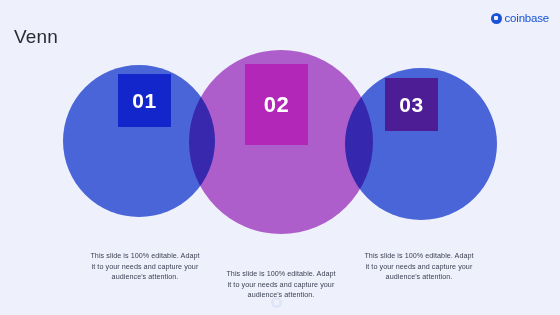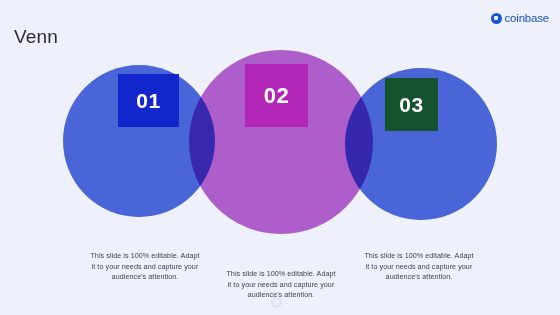--- a/index.html
+++ b/index.html
@@ -115,39 +115,39 @@
     display: flex;
     align-items: center;
     justify-content: center;
     color: #ffffff;
     font-weight: 700;
     letter-spacing: 0.5px;
   }
   #venn-badge-1 {
     left: 118px;
     top: 74px;
-    width: 61px;
+    width: 53px;
     height: 53px;
     background: #1226cc;
     font-size: 21px;
   }
   #venn-badge-2 {
     left: 245px;
     top: 64px;
     width: 63px;
-    height: 63px;
+    height: 81px;
     background: #b327b8;
     font-size: 22px;
   }
   #venn-badge-3 {
     left: 385px;
     top: 78px;
     width: 53px;
     height: 53px;
-    background: #14532d;
+    background: #4c1d95;
     font-size: 21px;
   }
 
   
   .venn-caption {
     position: absolute;
     text-align: center;
     font-size: 7.2px;
     line-height: 10.5px;
     color: #3b3f52;

